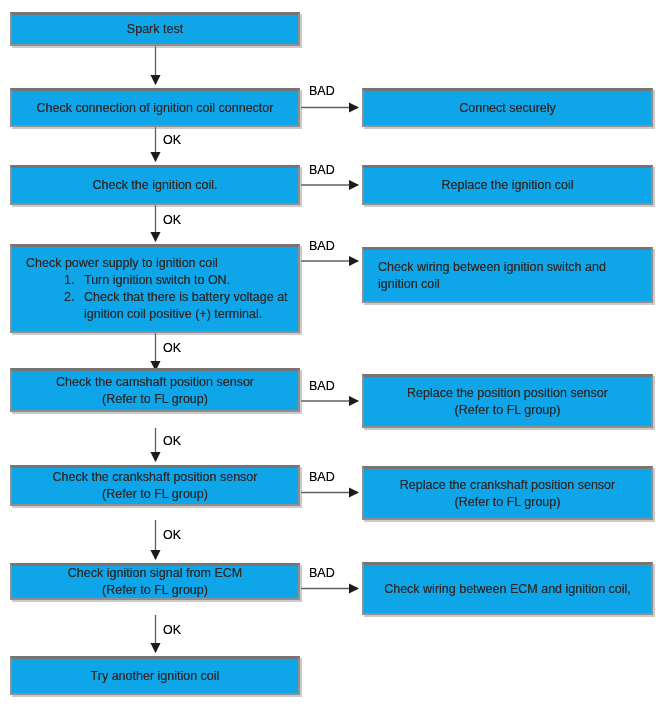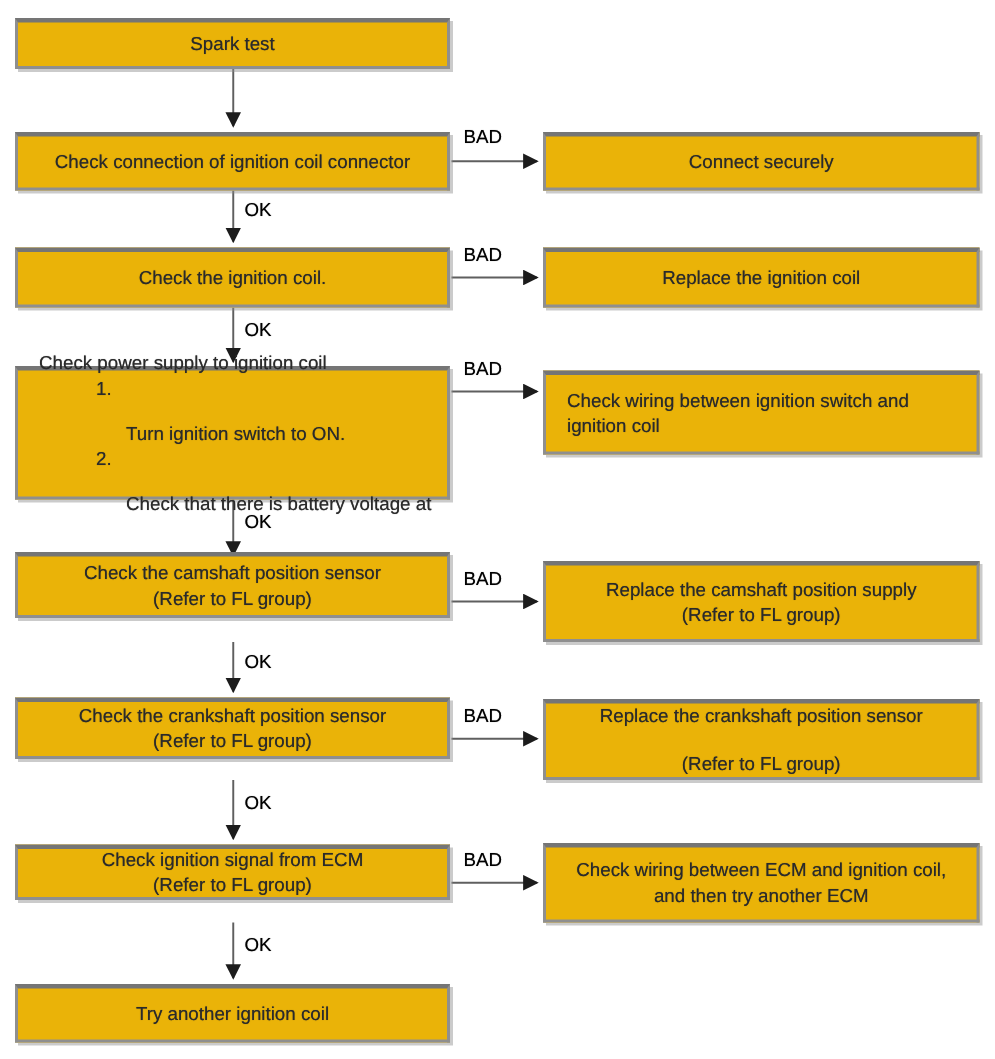--- a/index.html
+++ b/index.html
@@ -18,21 +18,21 @@
   }
   .connectors {
     position: absolute;
     left: 0; top: 0;
     width: 663px; height: 706px;
     pointer-events: none;
   }
   .node {
     position: absolute;
     box-sizing: border-box;
-    background: #eab308;
+    background: #0ea5e9;
     border: 2px solid #8f8f8f;
     border-top: 3px solid #757575;
     box-shadow: 2px 2px 0 rgba(140,140,140,0.45);
     display: flex;
     flex-direction: column;
     justify-content: center;
     align-items: center;
     text-align: center;
     font-size: 12.5px;
     line-height: 1.36;
@@ -42,21 +42,21 @@
   .node.col-right { left: 362px; width: 291px; }
   .node.align-left {
     align-items: stretch;
     text-align: left;
     padding-left: 14px;
   }
   .box-line { display: block; }
   .power-steps { margin-left: 38px; }
   .step { display: flex; }
   .step-num { flex: none; width: 20px; }
-  .step-text { flex: 1; margin-top: 30px; }
+  .step-text { flex: 1; }
   .flow-label {
     position: absolute;
     font-size: 12.5px;
     line-height: 15px;
     color: #000000;
     text-shadow: 0 0 0.5px rgba(50,50,50,0.8);
     white-space: nowrap;
   }
   .flow-label.ok  { left: 163px; }
   .flow-label.bad { left: 309px; }
@@ -107,20 +107,21 @@
       <div class="step">
         <span class="step-num">1.</span>
         <span class="step-text">
           <span class="box-line">Turn ignition switch to ON.</span>
         </span>
       </div>
       <div class="step">
         <span class="step-num">2.</span>
         <span class="step-text">
           <span class="box-line">Check that there is battery voltage at</span>
+          <span class="box-line">ignition coil positive (+) terminal.</span>
         </span>
       </div>
     </div>
   </div>
 
   <div class="node col-left" style="top:368px;height:44px;">
     <span class="box-line">Check the camshaft position sensor</span>
     <span class="box-line">(Refer to FL group)</span>
   </div>
 
@@ -145,32 +146,31 @@
   <div class="node col-right" style="top:165px;height:40px;">
     <span class="box-line">Replace the ignition coil</span>
   </div>
 
   <div class="node col-right align-left" style="top:247px;height:56px;">
     <span class="box-line">Check wiring between ignition switch and</span>
     <span class="box-line">ignition coil</span>
   </div>
 
   <div class="node col-right" style="top:374px;height:54px;">
-    <span class="box-line">Replace the camshaft position supply</span>
+    <span class="box-line">Replace the position position sensor</span>
     <span class="box-line">(Refer to FL group)</span>
   </div>
 
-  <div class="node col-right" style="top:466px;height:54px;justify-content:space-between;">
+  <div class="node col-right" style="top:466px;height:54px;">
     <span class="box-line">Replace the crankshaft position sensor</span>
     <span class="box-line">(Refer to FL group)</span>
   </div>
 
   <div class="node col-right" style="top:562px;height:53px;text-align:right;">
     <span class="box-line">Check wiring between ECM and ignition coil,</span>
-    <span class="box-line">and then try another ECM</span>
   </div>
 
   <span class="flow-label ok" style="top:133px;">OK</span>
   <span class="flow-label ok" style="top:213px;">OK</span>
   <span class="flow-label ok" style="top:341px;">OK</span>
   <span class="flow-label ok" style="top:434px;">OK</span>
   <span class="flow-label ok" style="top:528px;">OK</span>
   <span class="flow-label ok" style="top:623px;">OK</span>
 
   <span class="flow-label bad" style="top:84px;">BAD</span>

